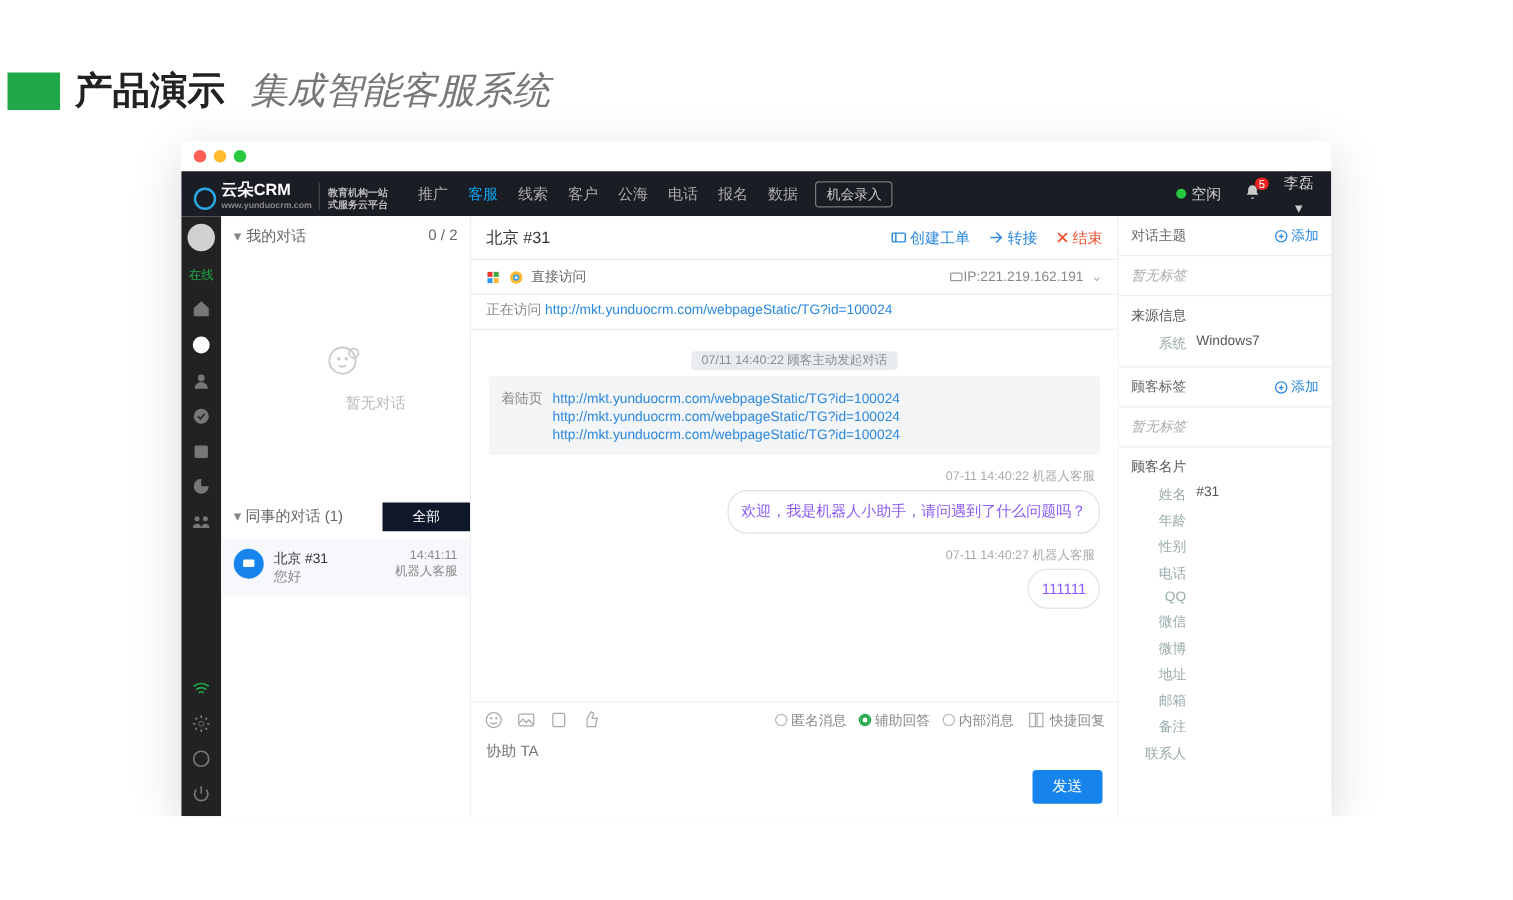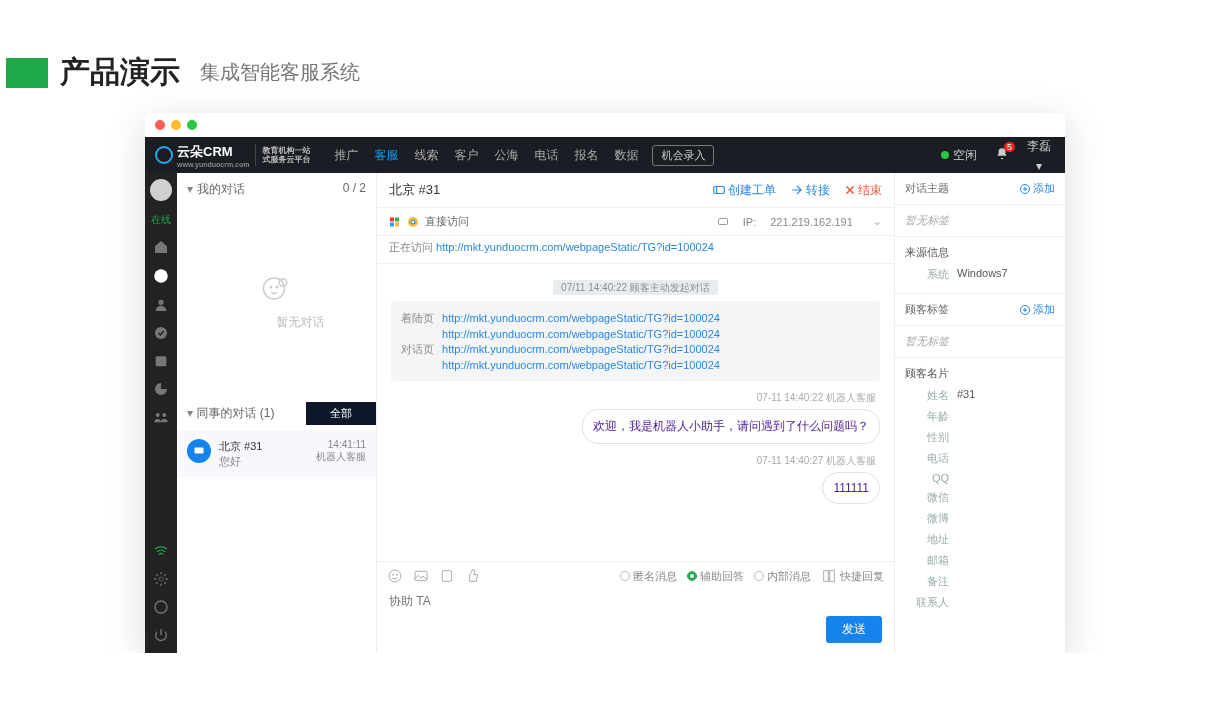--- a/index.html
+++ b/index.html
@@ -1,26 +1,26 @@
 <!DOCTYPE html>
 <html><head>
 <meta charset="utf-8">
 <style>
 * { margin:0; padding:0; box-sizing:border-box; }
 body { background:#fff; font-family:"PingFang SC","Microsoft YaHei",Arial,sans-serif; font-size:12px; color:#333; }
 .slide-hdr { display:flex; align-items:center; margin:52px 0 20px 6px; }
 .slide-bar { width:42px; height:30px; background:#1fa84a; }
 .slide-title { font-size:30px; font-weight:700; color:#222; margin-left:12px; }
-.slide-sub { font-size:20px; color:#777; margin-left:20px; }
+.slide-sub { font-size:30px; color:#777; margin-left:20px;font-style:italic; }
 .app-wrap { width:920px; margin:0 auto; box-shadow:0 10px 40px rgba(0,0,0,.15); border-radius:4px 4px 0 0; overflow:hidden; }
 .win-bar { height:24px; background:#fff; display:flex; align-items:center; padding-left:10px; gap:6px; }
 .dot { width:10px; height:10px; border-radius:50%; }
 .dot-r{background:#ff5f57;} .dot-y{background:#febc2e;} .dot-g{background:#28c840;}
 .topnav { height:36px; background:#1b1d24; display:flex; align-items:center; color:#aaa; font-size:12px; }
-.logo { display:flex; align-items:center; padding:0 10px; color:#fff; font-weight:700; }
+.logo { display:flex; align-items:flex-end; padding:0 10px; color:#fff; font-weight:700; }
 .logo-c { width:18px; height:18px; border:2px solid #2aa7e2; border-radius:50%; margin-right:4px; position:relative; }
 .logo-txt { font-size:13px; }
 .logo-divider { width:1px; height:22px; background:#444; margin:0 6px; }
 .logo-desc { font-size:8px; line-height:9px; color:#bbb; }
 .nav-items { display:flex; gap:16px; margin-left:14px; }
 .nav-items span { cursor:pointer; }
 .nav-items .active { color:#0aa3f0; }
 .rec-btn { margin-left:14px; border:1px solid #777; color:#ccc; padding:2px 8px; border-radius:3px; font-size:11px; }
 .spare { margin-left:auto; display:flex; align-items:center; gap:18px; margin-right:14px; }
 .status-dot { width:8px; height:8px; background:#28c840; border-radius:50%; display:inline-block; margin-right:4px; }
@@ -53,34 +53,34 @@
 .conv-sub { font-size:11px; color:#888; }
 .conv-meta { text-align:right; font-size:10px; color:#888; }
 
 .chat { flex:1; background:#fff; display:flex; flex-direction:column; border-right:1px solid #eee; }
 .chat-hdr { display:flex; align-items:center; padding:8px 12px; border-bottom:1px solid #eee; }
 .chat-hdr .title { font-size:13px; }
 .chat-hdr .actions { margin-left:auto; display:flex; gap:14px; font-size:12px; }
 .chat-hdr .actions span { display:flex; align-items:center; gap:2px; cursor:pointer; }
 .act-blue { color:#2a88e0; } .act-red { color:#e53; }
 .visitbar { padding:6px 12px; border-bottom:1px solid #eee; font-size:11px; color:#666; display:flex; align-items:center; gap:6px; }
-.visitbar .ip { margin-left:auto; color:#888; display:flex; align-items:center; gap:14px; }
+.visitbar .ip { margin-left:auto; color:#888; display:flex; align-items:center; gap:0; }
 .visitbar .caret-down { margin-left:6px; color:#aaa; }
 .visitbar .win-ic, .visitbar .chrome-ic { width:12px; height:12px; }
 .urlbar { padding:4px 12px 8px; border-bottom:1px solid #eee; font-size:11px; color:#888; }
 .urlbar a { color:#2a88e0; text-decoration:none; }
 .chat-scroll { flex:1; overflow:auto; padding:10px 14px; background:#fff; }
 .sys-pill { text-align:center; margin:6px 0; }
 .sys-pill span { background:#e8ebef; color:#8a8f96; font-size:10px; padding:2px 8px; border-radius:3px; }
 .url-card { background:#f4f5f7; border-radius:3px; padding:8px 10px; font-size:11px; color:#666; }
 .url-card .lab { color:#888; display:inline-block; width:38px; }
 .url-card a { color:#2a88e0; text-decoration:none; }
 .url-row { margin:2px 0; }
 .msg-meta { text-align:right; font-size:10px; color:#aaa; margin:10px 4px 4px; }
-.bubble { border:1px solid #dfe3e8; border-radius:16px; padding:8px 10px; font-size:12px; color:#4c1d95; float:right; clear:both; max-width:72%; background:#fff;text-align:right; }
+.bubble { border:1px solid #dfe3e8; border-radius:16px; padding:8px 10px; font-size:12px; color:#8b5cf6; float:right; clear:both; max-width:72%; background:#fff;text-align:right; }
 .clear { clear:both; }
 .composer { border-top:1px solid #eee; }
 .comp-tools { display:flex; align-items:center; padding:6px 10px; gap:10px; color:#999; }
 .comp-tools svg { width:16px; height:16px; fill:none; stroke:#aaa; cursor:pointer; }
 .comp-right { margin-left:auto; display:flex; gap:10px; align-items:center; font-size:11px; color:#888; }
 .comp-right label { display:flex; align-items:center; gap:3px; cursor:pointer; }
 .radio-dot { width:10px; height:10px; border:1px solid #bbb; border-radius:50%; }
 .radio-dot.on { border-color:#1fa84a; box-shadow:inset 0 0 0 2px #1fa84a; }
 .quick { display:flex; align-items:center; gap:3px; color:#888; }
 .textarea { padding:4px 12px 8px; }
@@ -285,21 +285,20 @@
       </div>
       <div class="urlbar">
         <span>正在访问</span>
         <a>http://mkt.yunduocrm.com/webpageStatic/TG?id=100024</a>
       </div>
       <div class="chat-scroll">
         <div class="sys-pill"><span>07/11 14:40:22  顾客主动发起对话</span></div>
         <div class="url-card">
           <div class="url-row"><span class="lab">着陆页</span> <a>http://mkt.yunduocrm.com/webpageStatic/TG?id=100024</a></div>
           <div class="url-row"><span class="lab"></span> <a>http://mkt.yunduocrm.com/webpageStatic/TG?id=100024</a></div>
-          <div class="url-row"><span class="lab">对话页</span> <a>http://mkt.yunduocrm.com/webpageStatic/TG?id=100024</a></div>
           <div class="url-row"><span class="lab"></span> <a>http://mkt.yunduocrm.com/webpageStatic/TG?id=100024</a></div>
         </div>
         <div class="msg-meta">07-11 14:40:22  机器人客服</div>
         <div class="bubble">欢迎，我是机器人小助手，请问遇到了什么问题吗？</div>
         <div class="clear"></div>
         <div class="msg-meta">07-11 14:40:27  机器人客服</div>
         <div class="bubble">111111</div>
         <div class="clear"></div>
       </div>
       <div class="composer">

